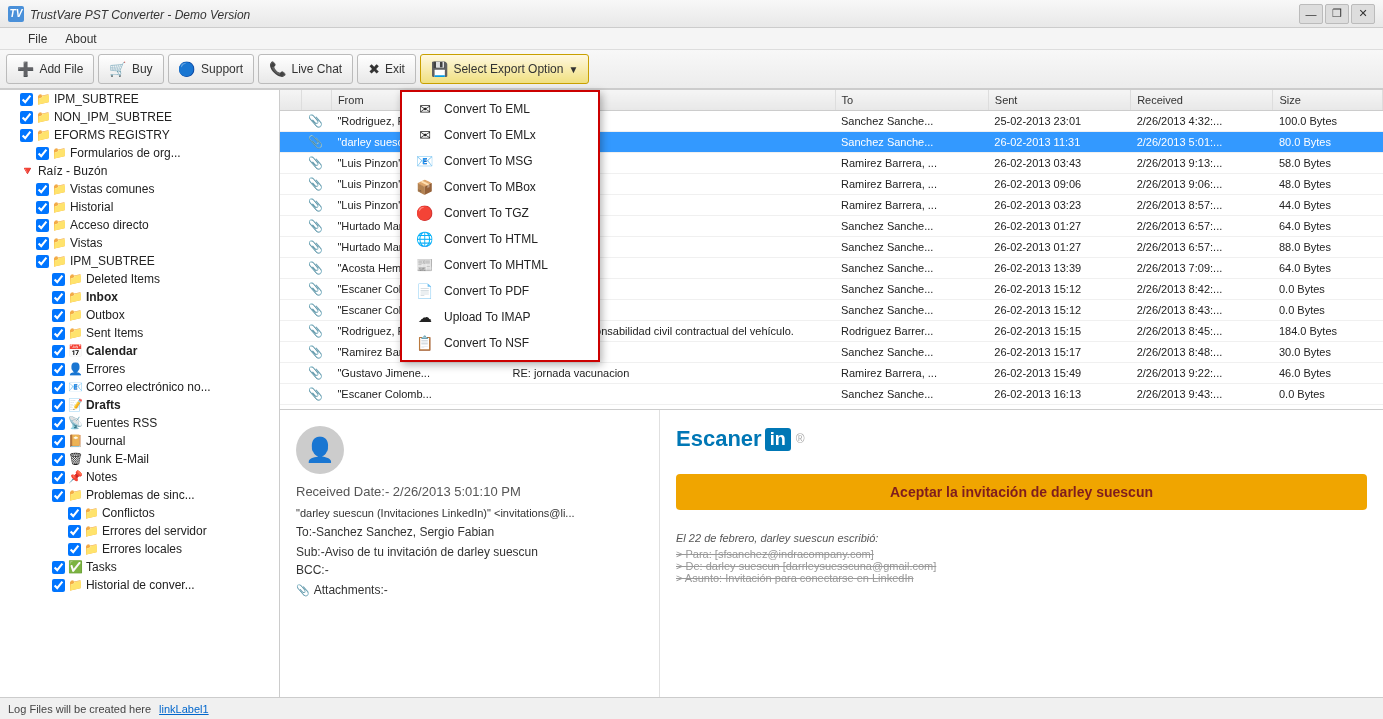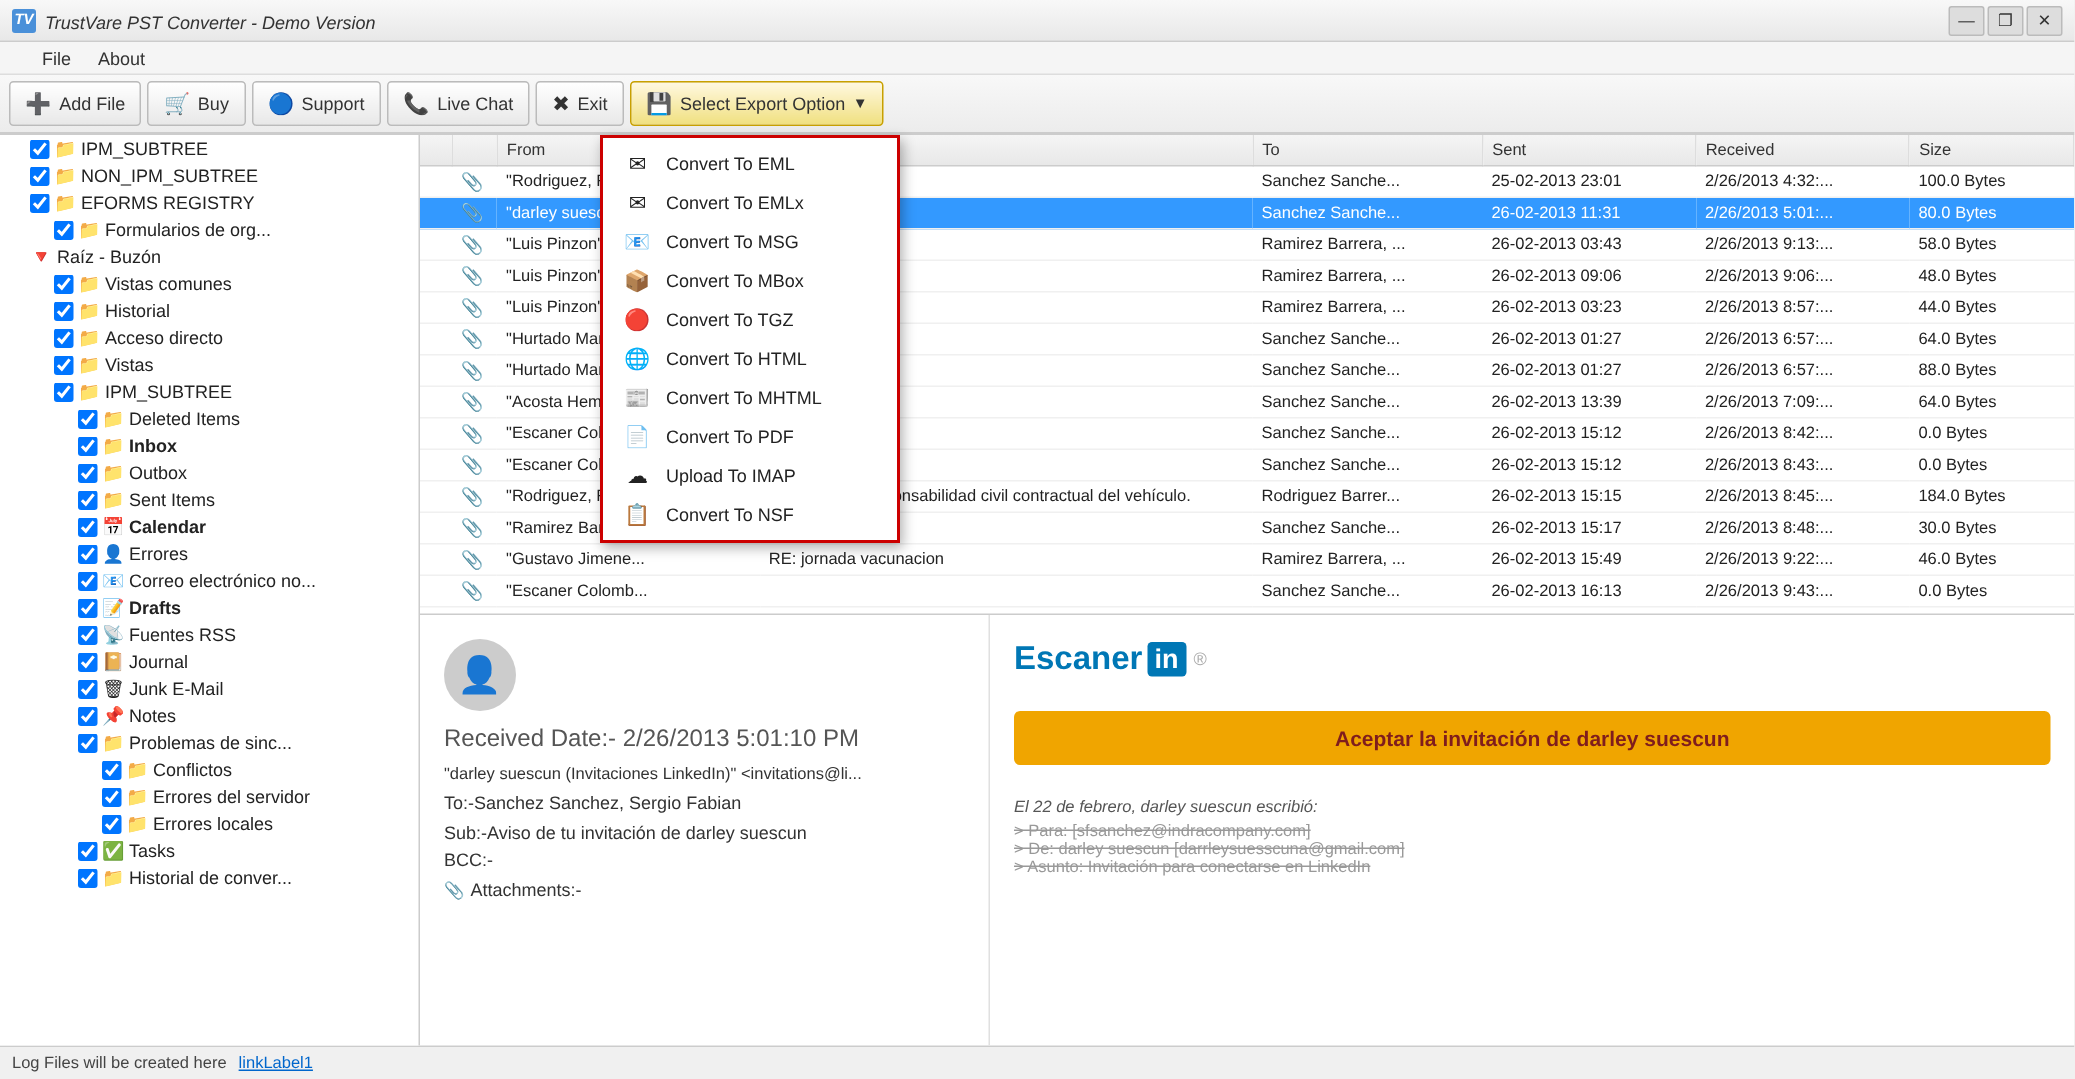--- a/index.html
+++ b/index.html
@@ -564,21 +564,21 @@
               <td>2/26/2013 9:43:...</td>
               <td>0.0 Bytes</td>
             </tr>
           </tbody>
       </table>
     </div>
 
     <div id="email-preview">
       <div id="preview-left">
         <div class="preview-avatar">👤</div>
-        <div class="preview-row" style="font-size:16px;color:#555;margin-bottom:8px;">Received Date:- 2/26/2013 5:01:10 PM</div>
+        <div class="preview-row" style="font-size:13px;color:#555;margin-bottom:8px;">Received Date:- 2/26/2013 5:01:10 PM</div>
         <div class="preview-row" style="font-size:11px;">"darley suescun (Invitaciones LinkedIn)" &lt;invitations@li...</div>
         <div class="preview-row" style="margin-top:6px;">To:-Sanchez Sanchez, Sergio Fabian</div>
         <div class="preview-row" style="margin-top:6px;">Sub:-Aviso de tu invitación de darley suescun</div>
         <div class="preview-row">BCC:-</div>
         <div class="preview-row" style="display:flex;align-items:center;gap:4px;margin-top:6px;">
           <span style="font-size:11px;">📎</span>
           <span>Attachments:-</span>
         </div>
       </div>
       <div id="preview-right">

